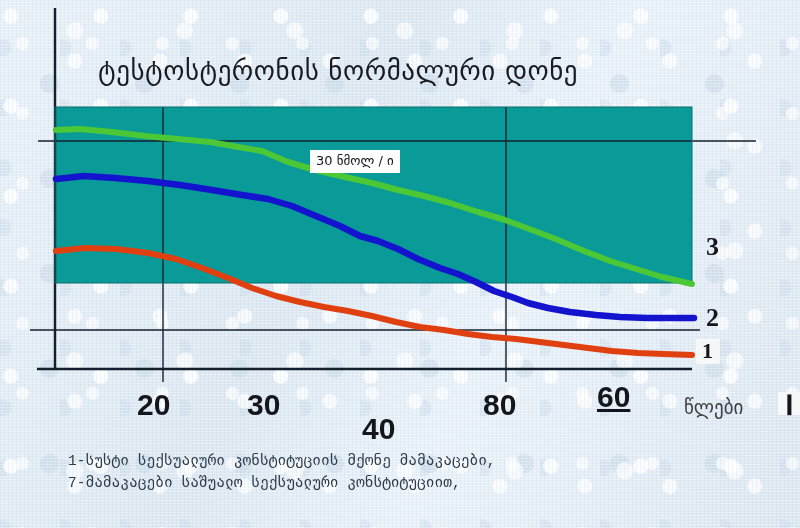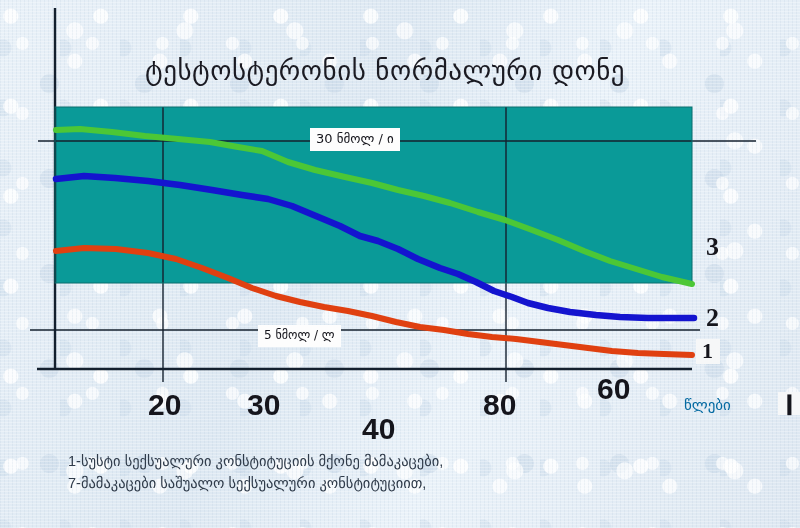--- a/index.html
+++ b/index.html
@@ -28,48 +28,48 @@
     content:"";position:absolute;inset:0;
     background-image:
       repeating-linear-gradient(0deg, rgba(255,255,255,.35) 0 1px, rgba(255,255,255,0) 1px 3px),
       repeating-linear-gradient(90deg, rgba(176,196,217,.22) 0 1px, rgba(255,255,255,0) 1px 4px);
     opacity:.8;
   }
   #stage{position:absolute;left:0;top:0;width:800px;height:528px;}
   .title{
     position:absolute;left:98px;top:55px;
     font-family:"DejaVu Sans", sans-serif;
-    font-size:27px;color:#1a1a22;white-space:nowrap;letter-spacing:.5px;margin-left:47px;
+    font-size:27px;color:#1a1a22;white-space:nowrap;letter-spacing:.5px;
   }
   svg.plot{position:absolute;left:0;top:0;}
   .axnum{
     position:absolute;font-family:"Liberation Sans",sans-serif;
     font-weight:bold;font-size:30px;color:#15151c;
   }
   .curvelbl{
     position:absolute;font-family:"Liberation Serif",serif;
     font-weight:bold;font-size:26px;color:#15151c;
   }
   .xunit{
     position:absolute;font-family:"DejaVu Sans",sans-serif;
-    font-size:15px;color:#0369a1;white-space:nowrap;
+    font-size:19px;color:#404040;white-space:nowrap;
   }
   .valbox{
     position:absolute;background:#fdfdfd;
     font-family:"DejaVu Sans",sans-serif;font-size:13px;color:#15151c;
     padding:3px 6px 5px 6px;white-space:nowrap;
   }
   .endbox{
     position:absolute;background:#f6f7f8;
     font-family:"Liberation Serif",serif;font-weight:bold;font-size:22px;
     color:#15151c;padding:1px 7px 2px 6px;line-height:1;
   }
   .legend{
     position:absolute;left:68px;top:450px;width:640px;
-    font-family:Liberation Sans, sans-serif;font-size:14.5px;
+    font-family:Liberation Mono, monospace;font-size:14.5px;
     color:#2f3b4a;line-height:22px;
   }
   .legend div{white-space:nowrap;}
 </style>
 </head>
 <body>
 
 <div id="bg"></div>
 
 <div id="stage">
@@ -91,32 +91,31 @@
 
     <rect x="55" y="107" width="637" height="176" fill="none" stroke="#0a6f6e" stroke-width="1"></rect>
 
     <polyline fill="none" stroke="#4cc736" stroke-width="6" stroke-linecap="round" stroke-linejoin="round" points="56,130 80,129 112,132 145,136 178,139 210,142 238,147 262,151 288,162 315,170 345,177 372,183 398,190 424,196 450,203 478,212 505,220 532,230 558,240 584,251 610,261 636,269 662,277 692,284"></polyline>
 
     <polyline fill="none" stroke="#1414cf" stroke-width="6.5" stroke-linecap="round" stroke-linejoin="round" points="56,179 84,176 115,178 148,181 180,185 212,190 242,195 268,199 292,206 316,216 340,226 360,236 378,241 398,249 418,259 440,268 458,274 476,282 494,291 512,297 528,303 548,308 570,312 596,315 620,317 648,318 672,318 694,318"></polyline>
 
     <polyline fill="none" stroke="#e04010" stroke-width="6" stroke-linecap="round" stroke-linejoin="round" points="56,251 84,248 116,249 148,253 176,259 202,268 228,278 252,288 276,296 300,302 324,307 348,311 372,316 396,322 420,327 444,330 468,334 492,337 516,339 540,342 564,345 588,348 612,351 638,353 664,354 692,355"></polyline>
   </svg>
 
-  <div class="valbox" style="left:310px;top:128px;">30 ნმოლ / ი</div>
-  <div class="valbox" style="left:258px;top:325px;font-size:12px;">5 ნმოლ / ლ</div>
+  <div class="valbox" style="left:310px;top:150px;">30 ნმოლ / ი</div>
 
   <div class="curvelbl" style="left:706px;top:232px;">3</div>
   <div class="curvelbl" style="left:706px;top:303px;">2</div>
   <div class="endbox" style="left:696px;top:339px;">1</div>
 
-  <div class="axnum" style="left:148px;top:388px;text-align:center;">20</div>
+  <div class="axnum" style="left:137px;top:388px;text-align:center;">20</div>
   <div class="axnum" style="left:247px;top:388px;">30</div>
   <div class="axnum" style="left:362px;top:388px;margin-top:24px;">40</div>
   <div class="axnum" style="left:483px;top:388px;">80</div>
-  <div class="axnum" style="left:597px;top:372px;">60</div>
+  <div class="axnum" style="left:597px;top:380px;text-decoration:underline;">60</div>
 
   <div class="xunit" style="left:684px;top:396px;">წლები</div>
   <div class="endbox" style="left:778px;top:392px;font-size:20px;padding:1px 4px 2px 3px;">❙</div>
 
   <div class="legend">
     <div>1-სუსტი სექსუალური კონსტიტუციის მქონე მამაკაცები,</div>
     <div>7-მამაკაცები საშუალო სექსუალური კონსტიტუციით,</div>
   </div>
 
 </div>

